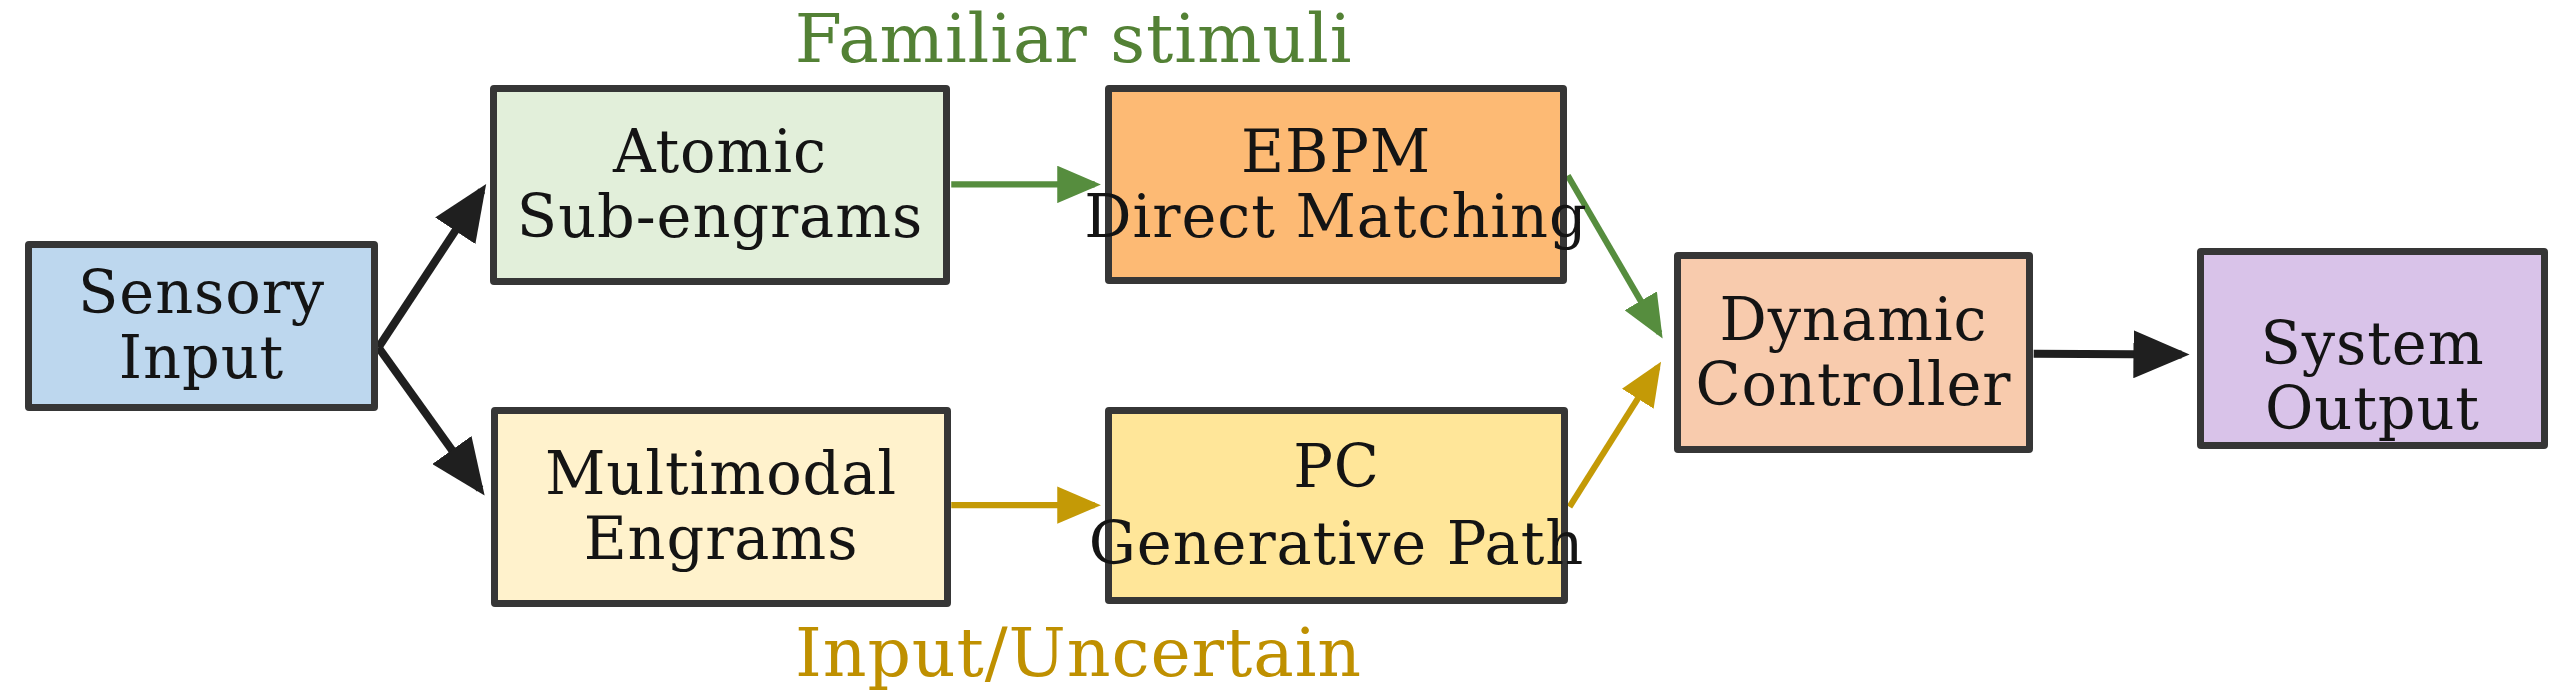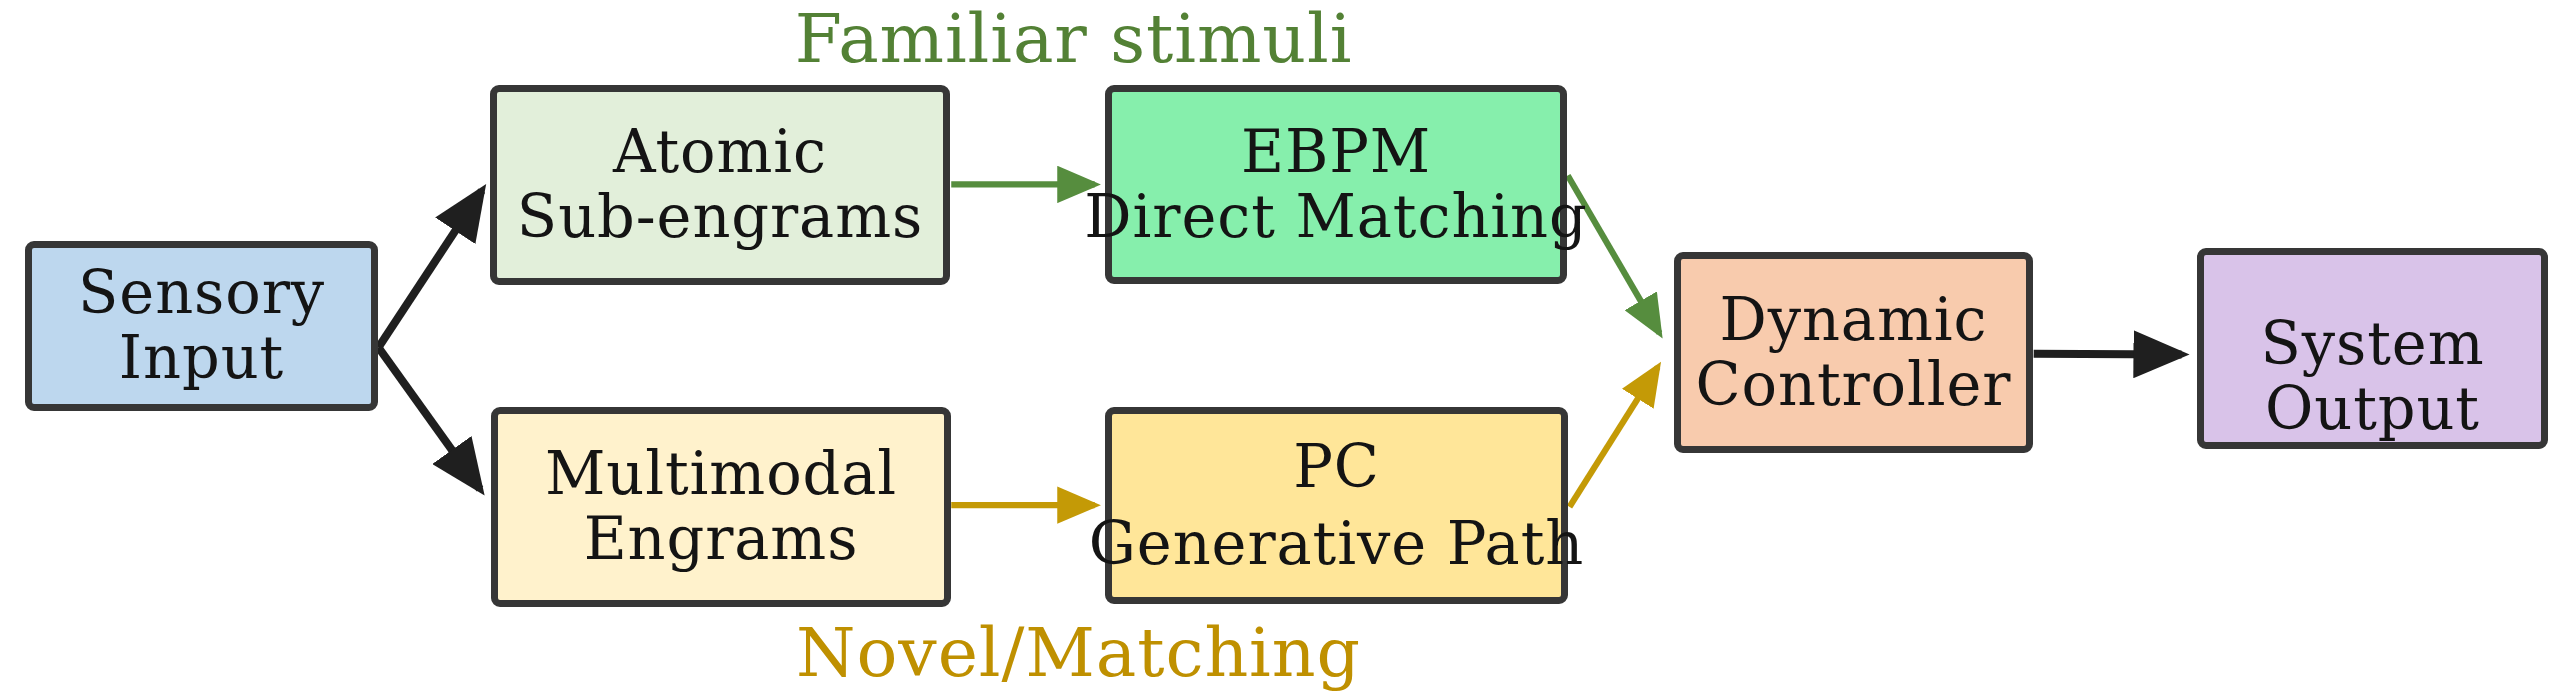--- a/index.html
+++ b/index.html
@@ -9,21 +9,21 @@
     width: 2576px;
     height: 694px;
     background: #ffffff;
     overflow: hidden;
     font-family: "DejaVu Serif", "Liberation Serif", serif;
   }
   .node {
     position: absolute;
     box-sizing: border-box;
     border: 7.1px solid #363636;
-    border-radius: 9px;
+    border-radius: 4px;
     display: flex;
     flex-direction: column;
     justify-content: center;
     align-items: center;
     text-align: center;
     font-size: 59px;
     line-height: 1.1;
     color: #141414;
     letter-spacing: 0.9px;
   }
@@ -75,33 +75,33 @@
     <line x1="424" y1="390" x2="538" y2="549" stroke-width="9" marker-end="url(#ah-black)" stroke="#1F1F1F"></line>
     <line x1="1067" y1="207" x2="1228" y2="207" stroke-width="7" marker-end="url(#ah-green)" stroke="#568D3E"></line>
     <line x1="1067" y1="567" x2="1228" y2="567" stroke-width="7" marker-end="url(#ah-gold)" stroke="#C49A06"></line>
     <line x1="1759" y1="197" x2="1862" y2="374" stroke-width="7" marker-end="url(#ah-green)" stroke="#568D3E"></line>
     <line x1="1761" y1="569" x2="1860" y2="412" stroke-width="7" marker-end="url(#ah-gold)" stroke="#C49A06"></line>
     <line x1="2282" y1="397" x2="2448" y2="398" stroke-width="9" marker-end="url(#ah-black)" stroke="#1F1F1F"></line>
   </svg>
 
   <div class="edge-label" id="lbl-familiar" style="color: rgb(83, 129, 53);">Familiar stimuli</div>
 
-  <div class="edge-label" id="lbl-novel" style="color: rgb(191, 144, 0);">Novel/Matching</div>
+  <div class="edge-label" id="lbl-novel" style="color: rgb(191, 144, 0);">Input/Uncertain</div>
 
   <div class="node" id="n-sensory" style="background-color: rgb(189, 215, 238);">
     <span>Sensory</span>
     <span>Input</span>
   </div>
 
   <div class="node" id="n-atomic" style="background-color: rgb(226, 239, 218);">
     <span>Atomic</span>
     <span>Sub-engrams</span>
   </div>
 
-  <div class="node" id="n-ebpm" style="background-color: #86efac;">
+  <div class="node" id="n-ebpm" style="background-color: #fdba74;">
     <span>EBPM</span>
     <span>Direct Matching</span>
   </div>
 
   <div class="node" id="n-multimodal" style="background-color: rgb(255, 242, 204);">
     <span>Multimodal</span>
     <span>Engrams</span>
   </div>
 
   <div class="node" id="n-pc" style="background-color: rgb(255, 230, 153); gap: 12px;">

